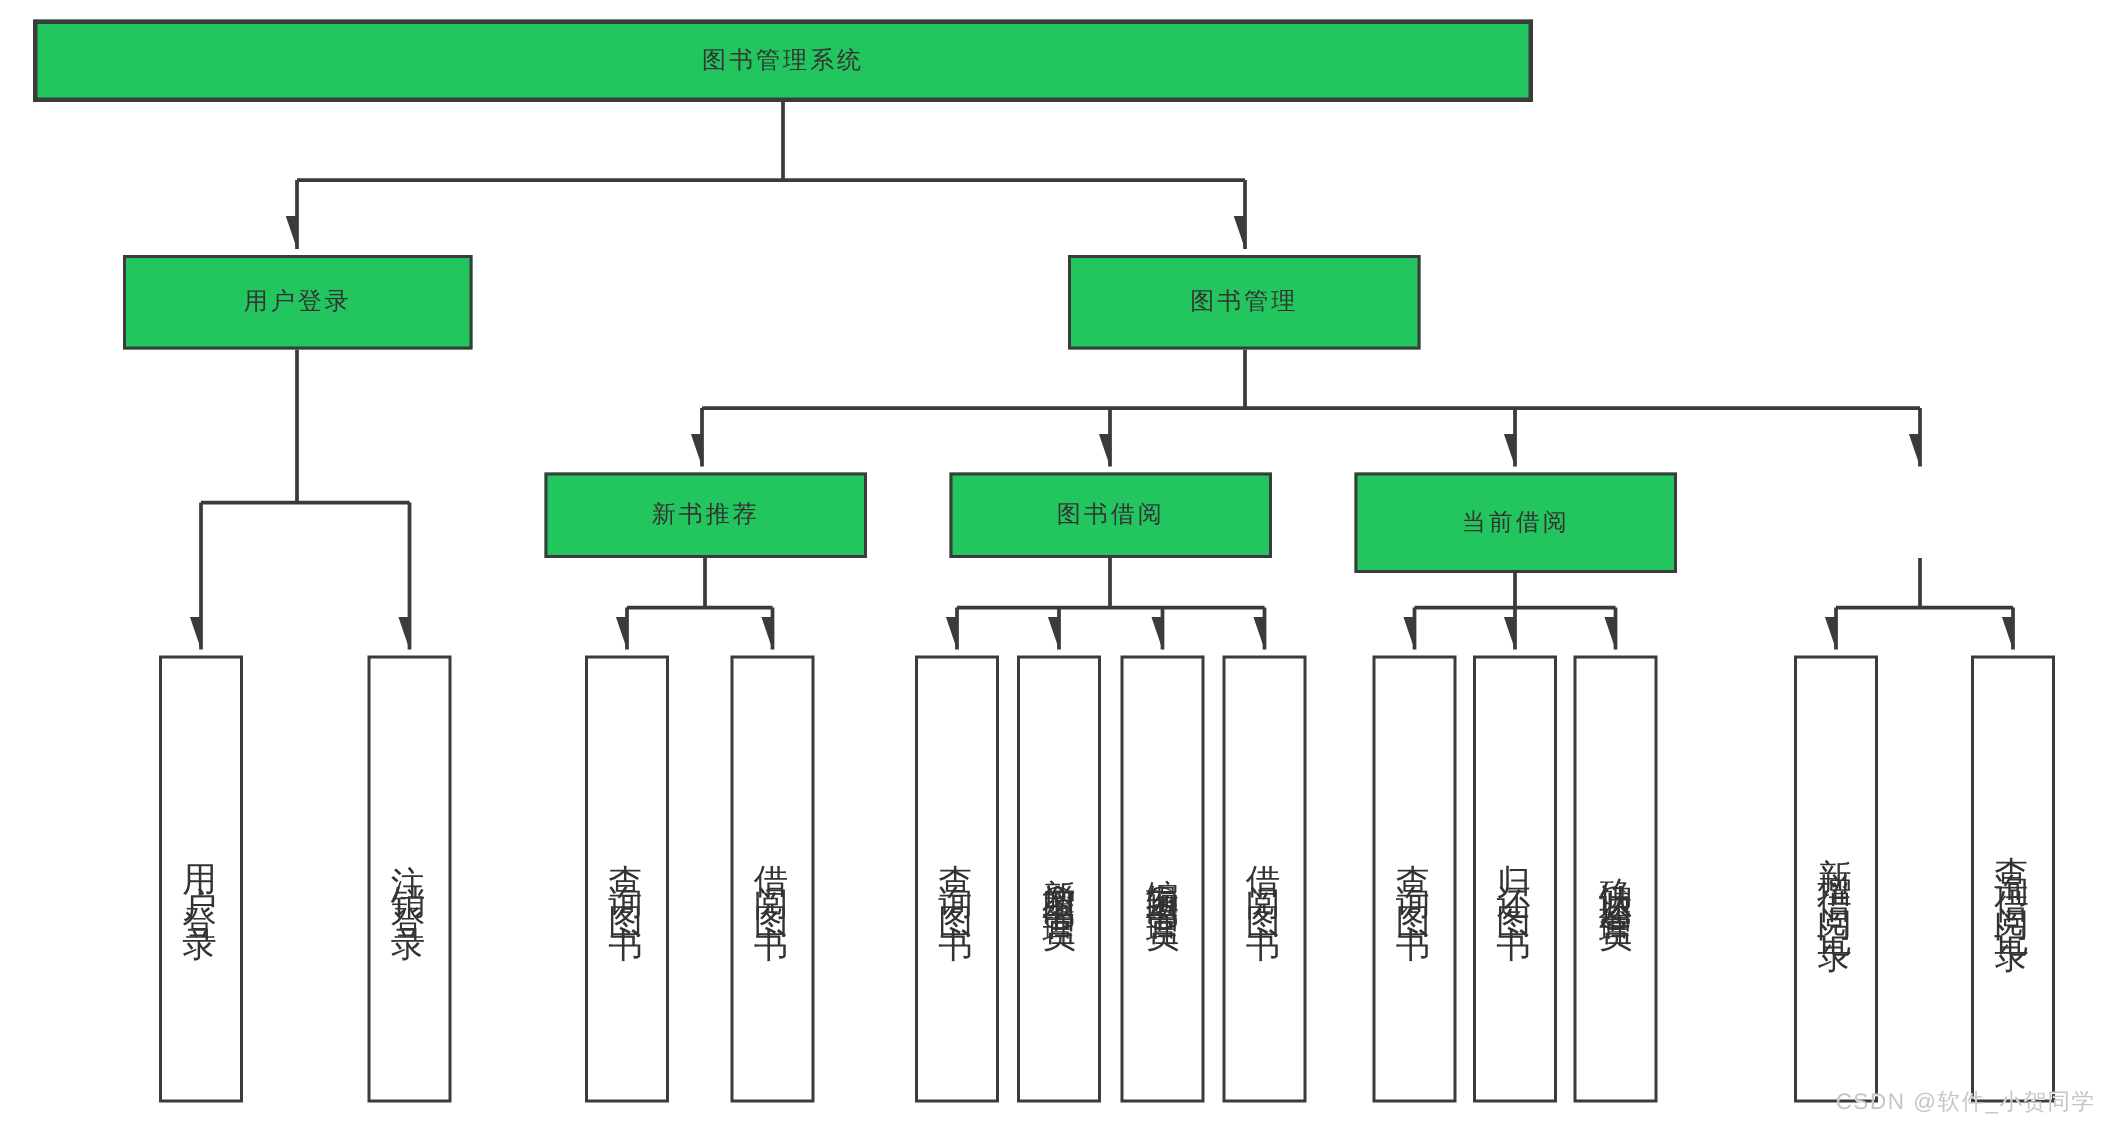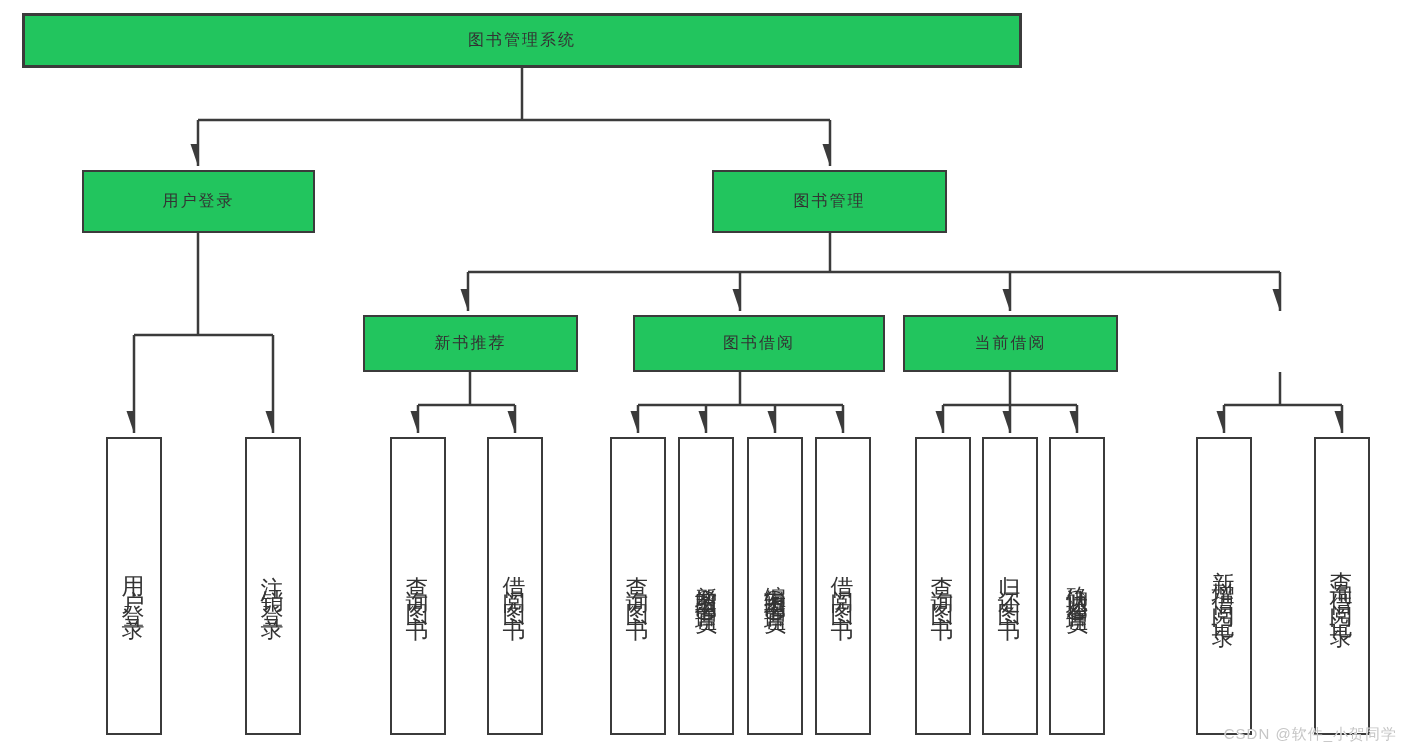--- a/index.html
+++ b/index.html
@@ -87,22 +87,22 @@
       <path d="M1342,405 L1342,433" marker-end="url(#arrow)"></path>
     </g>
   </svg>
 
   <div class="node root" style="left:22px;top:13px;width:1000px;height:55px;">图书管理系统</div>
 
   <div class="node" style="left:82px;top:170px;width:233px;height:63px;">用户登录</div>
   <div class="node" style="left:712px;top:170px;width:235px;height:63px;">图书管理</div>
 
   <div class="node" style="left:363px;top:315px;width:215px;height:57px;">新书推荐</div>
-  <div class="node" style="left:633px;top:315px;width:252px;height:57px;">图书借阅</div>
-  <div class="node" style="left:903px;top:315px;width:215px;height:57px;">当前借阅</div>
+  <div class="node" style="left:633px;top:315px;width:215px;height:57px;">图书借阅</div>
+  <div class="node" style="left:903px;top:315px;width:215px;height:67px;">当前借阅</div>
 
   <div class="leaf" style="left:106px;">
     <span class="vtext">用户登录</span>
   </div>
   <div class="leaf" style="left:245px;">
     <span class="vtext">注销登录</span>
   </div>
 
   <div class="leaf" style="left:390px;">
     <span class="vtext">查询图书</span>

